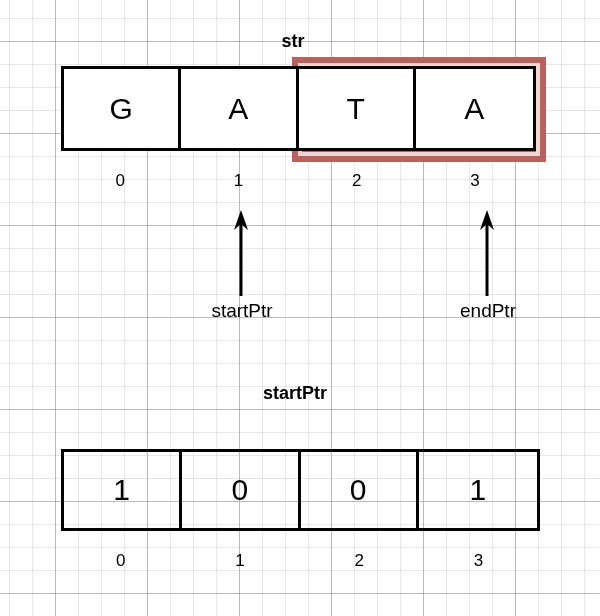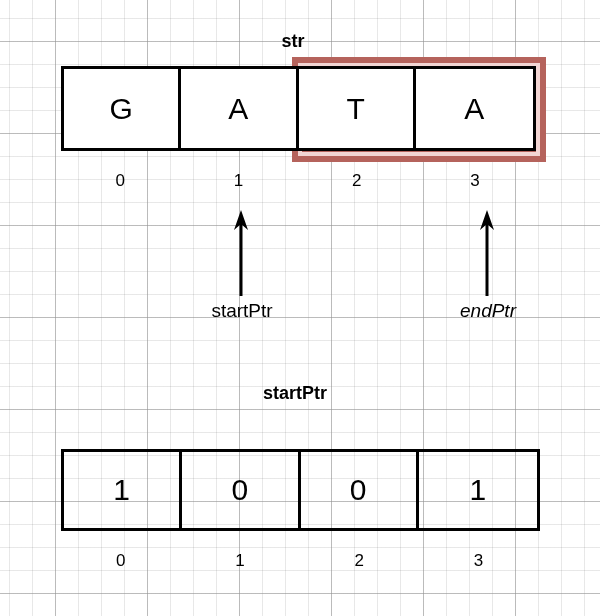--- a/index.html
+++ b/index.html
@@ -131,21 +131,21 @@
 
   .pointer-label {
     position: absolute;
     font-size: 19px;
     color: #000000;
     text-align: center;
     white-space: nowrap;
     z-index: 4;
   }
   #startptr-label { left: 182px; top: 300px; width: 120px; }
-  #endptr-label { left: 433px; top: 300px; width: 110px; font-style: italic; }
+  #endptr-label { left: 433px; top: 300px; width: 110px; }
 </style>
 </head>
 <body>
 
 <div id="canvas">
 
   <div class="title" id="str-title">str</div>
 
   <div id="selection-highlight">
     <div class="inner-rule"></div>

